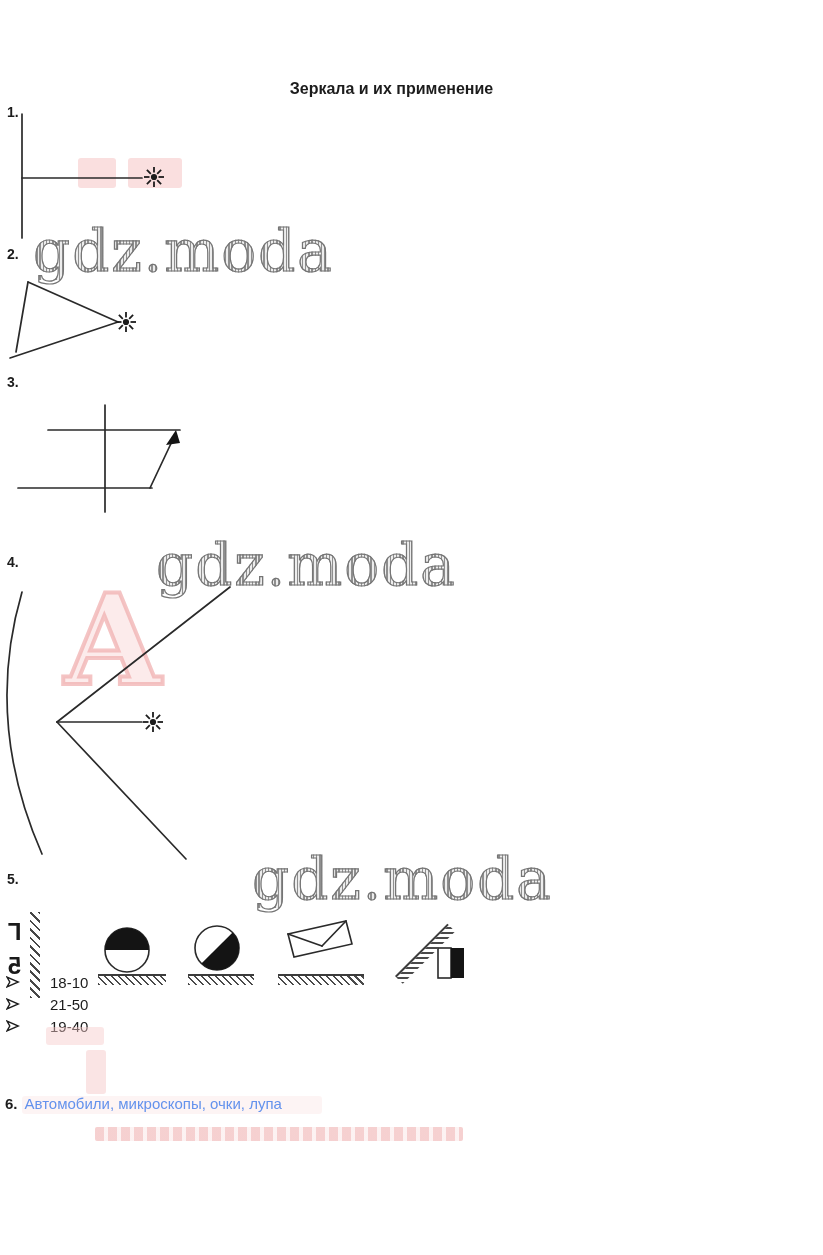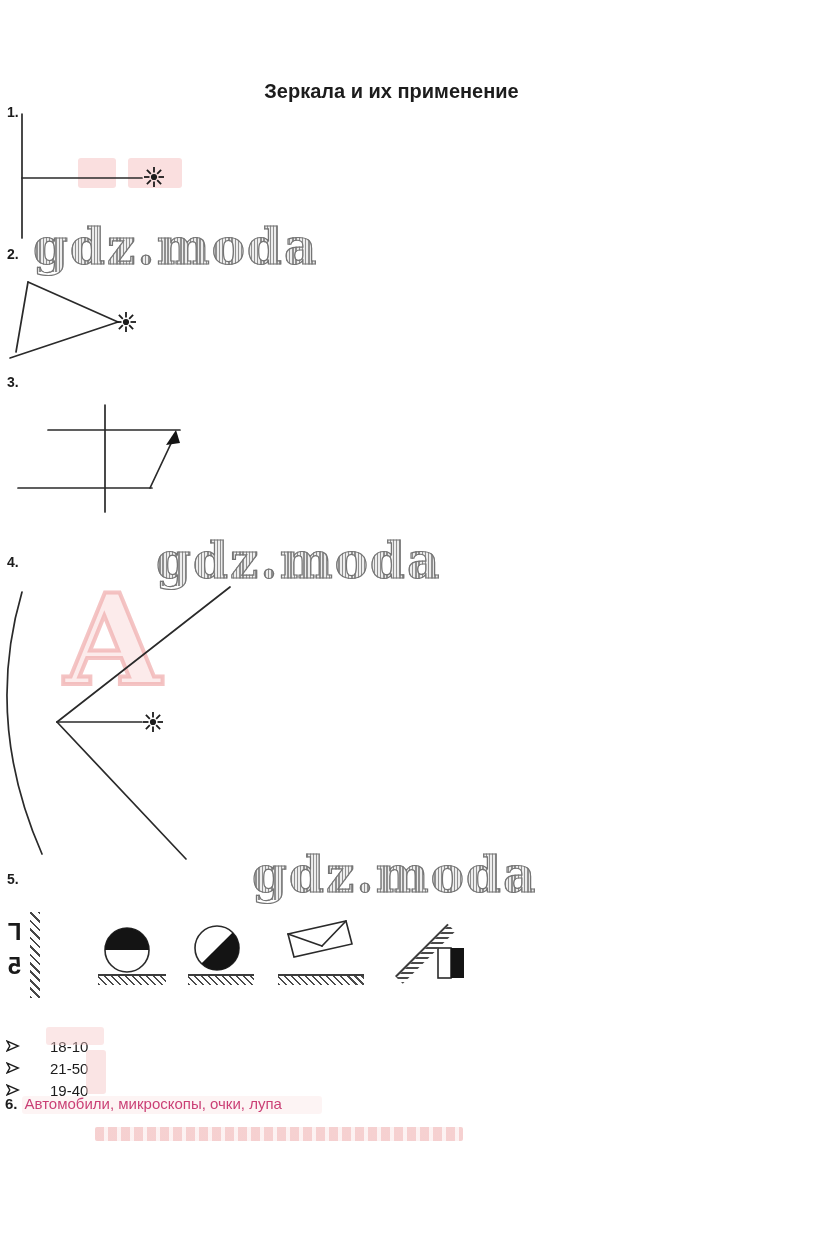--- a/index.html
+++ b/index.html
@@ -1,47 +1,47 @@
 <!DOCTYPE html>
 <html><head>
 <meta charset="utf-8">
 <style>
   html,body{margin:0;padding:0;background:#fff;}
   .page{position:relative;width:823px;height:1255px;background:#ffffff;overflow:hidden;
         font-family:"Liberation Sans",sans-serif;color:#1c1c1c;}
   .abs{position:absolute;}
   .title{top:80px;left:0;width:823px;text-align:center;padding-right:40px;box-sizing:border-box;
-         font-weight:bold;font-size:20px;}
+         font-weight:bold;font-size:16px;}
   .num{font-weight:bold;font-size:14px;}
   
-  .gdz{font-family:"DejaVu Serif",serif;font-weight:bold;font-size:50px;letter-spacing:2px;
+  .gdz{font-family:"DejaVu Serif",serif;font-weight:normal;font-size:58px;letter-spacing:2px;
        background:repeating-linear-gradient(90deg,#8f8f8f 0 1.5px,#ededed 1.5px 3.2px);
        -webkit-background-clip:text;background-clip:text;color:transparent;
        -webkit-text-stroke:1.2px #757575;white-space:nowrap;line-height:1;}
   .diag{position:absolute;overflow:visible;}
   .diag line, .diag path, .diag polyline{stroke:#2a2a2a;stroke-width:1.7;fill:none;stroke-linecap:round;}
   .diag .fillb{fill:#141414;stroke:none;}
   .diag .shape{stroke:#2a2a2a;stroke-width:1.6;fill:#ffffff;}
   .ground{position:absolute;height:9px;border-top:2px solid #3c3c3c;
           background:repeating-linear-gradient(45deg,#4a4a4a 0 1.6px,transparent 1.6px 5px);}
   .vhatch{position:absolute;width:10px;background:repeating-linear-gradient(45deg,#474747 0 1.8px,transparent 1.8px 6px);}
   .mirror45{transform:rotate(-45deg);transform-origin:0 0;}
   .mirror-letter{position:absolute;display:inline-block;transform:scaleX(-1);
                  font-weight:bold;font-size:24px;color:#1a1a1a;line-height:1;}
   .pinkblock{position:absolute;background:rgba(246,201,201,0.6);border-radius:3px;}
   .pinkletter{position:absolute;font-family:"DejaVu Serif",serif;font-weight:bold;font-size:125px;line-height:1;
               color:rgba(248,206,206,0.4);-webkit-text-stroke:4px rgba(240,176,176,0.75);}
   .pinkstrip{position:absolute;height:14px;border-radius:2px;filter:blur(0.6px);
              background:repeating-linear-gradient(90deg,rgba(238,170,170,0.55) 0 9px,rgba(238,170,170,0.15) 9px 13px);}
-  .answers{position:absolute;left:6px;top:1035px;}
+  .answers{position:absolute;left:6px;top:971px;}
   .answer-row{display:flex;align-items:center;height:22px;}
   .answer-row .bul{width:14px;height:12px;flex:0 0 14px;}
   .answer-row .txt{margin-left:30px;font-size:15px;}
   .task6{position:absolute;left:5px;top:1095px;display:flex;gap:7px;font-size:15px;align-items:baseline;}
-  .task6 .txt{color:#be185d;}
+  .task6 .txt{color:#3b82f6;}
 </style>
 </head>
 <body>
 
 <div class="page">
 
   <svg width="0" height="0" style="position:absolute" aria-hidden="true">
     <defs>
       <g id="sunsym">
         <circle r="3.1" fill="#1c1c1c"></circle>

